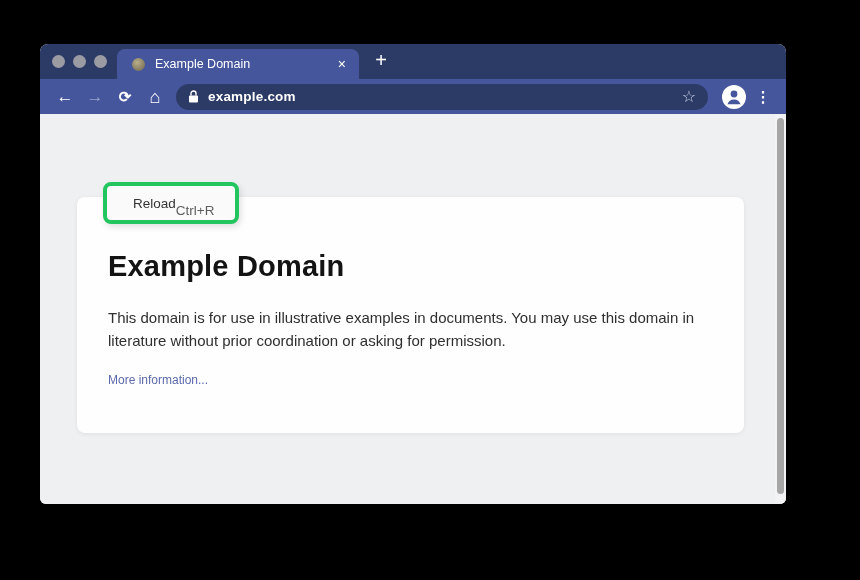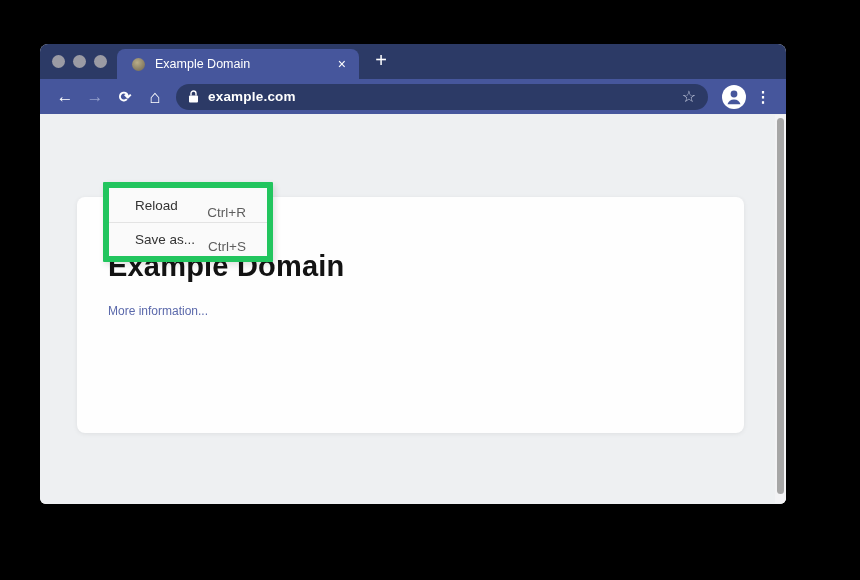--- a/index.html
+++ b/index.html
@@ -135,24 +135,24 @@
     color: #2f2f2f; max-width: 592px;
   }
   .page-link {
     display: inline-block; margin-top: 21px;
     font-size: 12px; color: #5b69ab; text-decoration: none;
   }
 
   
   .context-menu {
     position: absolute; left: 63px; top: 68px;
-    width: 170px;
+    width: 136px;
     background: #fafafa;
-    border: 6px solid #22c55e;
-    border-radius: 1px;
+    border: 4px solid #22c55e;
+    border-radius: 8px;
     box-shadow: 2px 3px 6px rgba(0,0,0,0.12);
     z-index: 5;
     overflow: hidden;
   }
   .menu-item {
     height: 34px;
     display: flex; align-items: center; justify-content: space-between;
     padding: 0 21px 0 26px;
     font-size: 13.5px;
   }
@@ -202,32 +202,29 @@
         <path d="M5.5 19.2 a6.8 6.8 0 0 1 13 0 z" fill="#46569c"></path>
       </svg>
     </span>
     <span class="overflow-btn">⋮</span>
   </div>
 
   <div class="content">
 
     <div class="card">
       <h1 class="page-heading">Example Domain</h1>
+      <p class="page-paragraph">This domain is for use in illustrative examples in documents. You may use this domain in literature without prior coordination or asking for permission.</p>
       <a class="page-link" href="#">More information...</a>
     </div>
 
     <div class="context-menu">
       <div class="menu-item">
         <span class="menu-label">Reload</span>
         <span class="menu-shortcut">Ctrl+R</span>
       </div>
-      <div class="menu-item">
-        <span class="menu-label">Save as...</span>
-        <span class="menu-shortcut">Ctrl+S</span>
-      </div>
     </div>
 
     <div class="scrollbar-track">
       <div class="scrollbar-thumb"></div>
     </div>
 
   </div>
 </div>
 
 </body></html>

